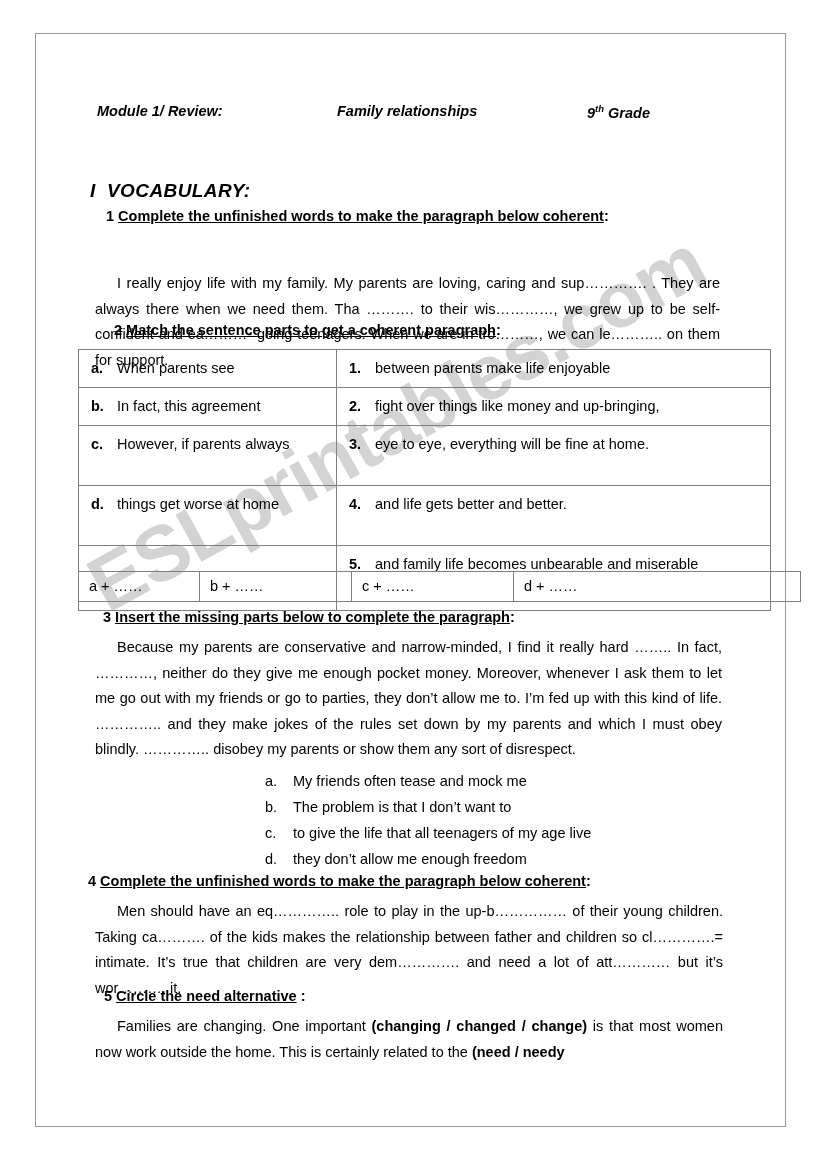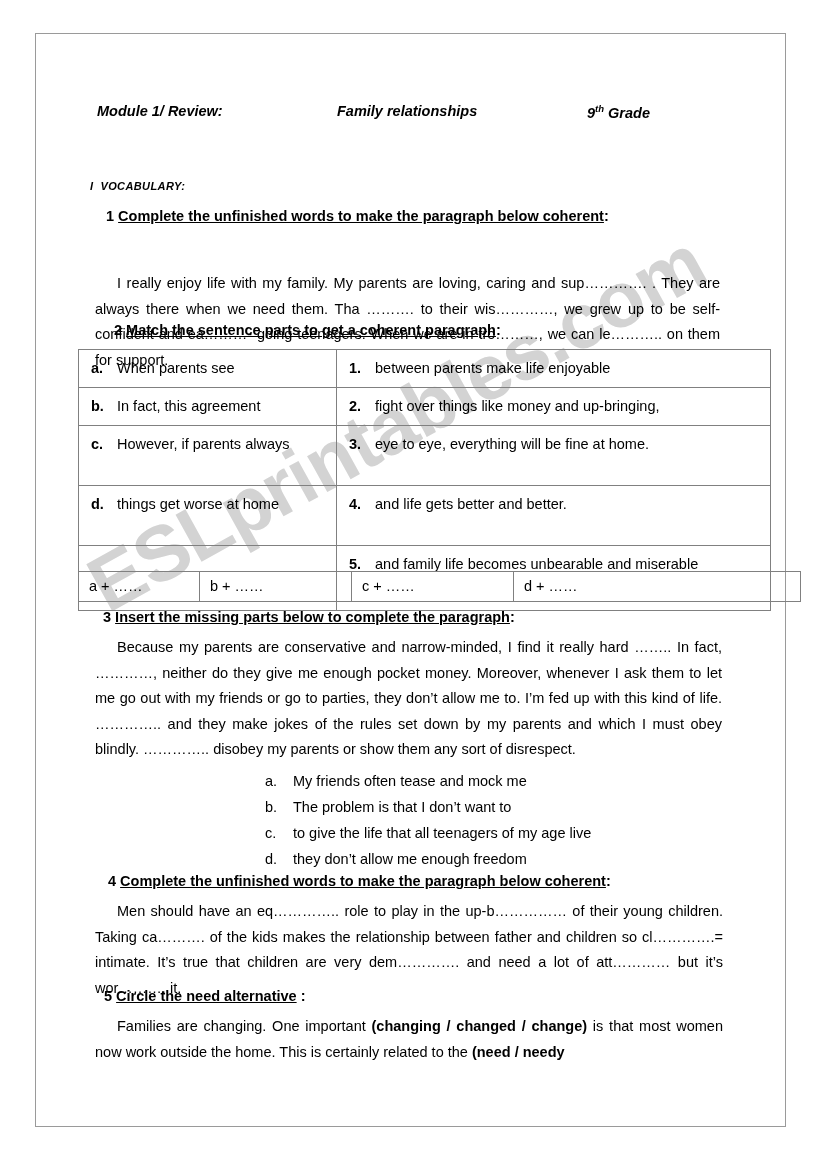--- a/index.html
+++ b/index.html
@@ -72,21 +72,21 @@
   #doc-header .h-title  { width: 250px; }
   #doc-header .h-grade  { width: 130px; }
   #doc-header sup { font-size: 9.5px; vertical-align: super; }
 
   
   .roman-heading {
     position: absolute;
     left: 90px;
     font-style: italic;
     font-weight: bold;
-    font-size: 11px;
+    font-size: 19px;
     letter-spacing: 0.4px;
   }
 
   
   .task-heading {
     position: absolute;
     font-weight: bold;
     font-size: 14.5px;
     white-space: nowrap;
   }
@@ -252,21 +252,21 @@
     <div class="opt">
       <span class="opt-letter">c.</span>
       <span class="opt-text">to give the life that all teenagers of my age live</span>
     </div>
     <div class="opt">
       <span class="opt-letter">d.</span>
       <span class="opt-text">they don’t allow me enough freedom</span>
     </div>
   </div>
 
-  <div class="task-heading" style="left:108px; top:873px;">
+  <div class="task-heading" style="left:88px; top:873px;">
     <span class="num">4</span>
     <span class="ttl">Complete the unfinished words to make the paragraph below coherent</span><span class="tail">:</span>
   </div>
 
   <div class="para" style="top:899px; width:628px;"><span class="indent"></span><span>Men should have an eq………….. role to play in the up-b…………… of their young children. Taking ca………. of the kids makes the relationship between father and children so cl………….= intimate.  It’s true that children are very dem…………. and need a lot of att………… but it’s wor………. it.</span></div>
 
   <div class="task-heading" style="left:104px; top:988px;">
     <span class="num">5</span>
     <span class="ttl">Circle the need alternative</span><span class="tail"> :</span>
   </div>

